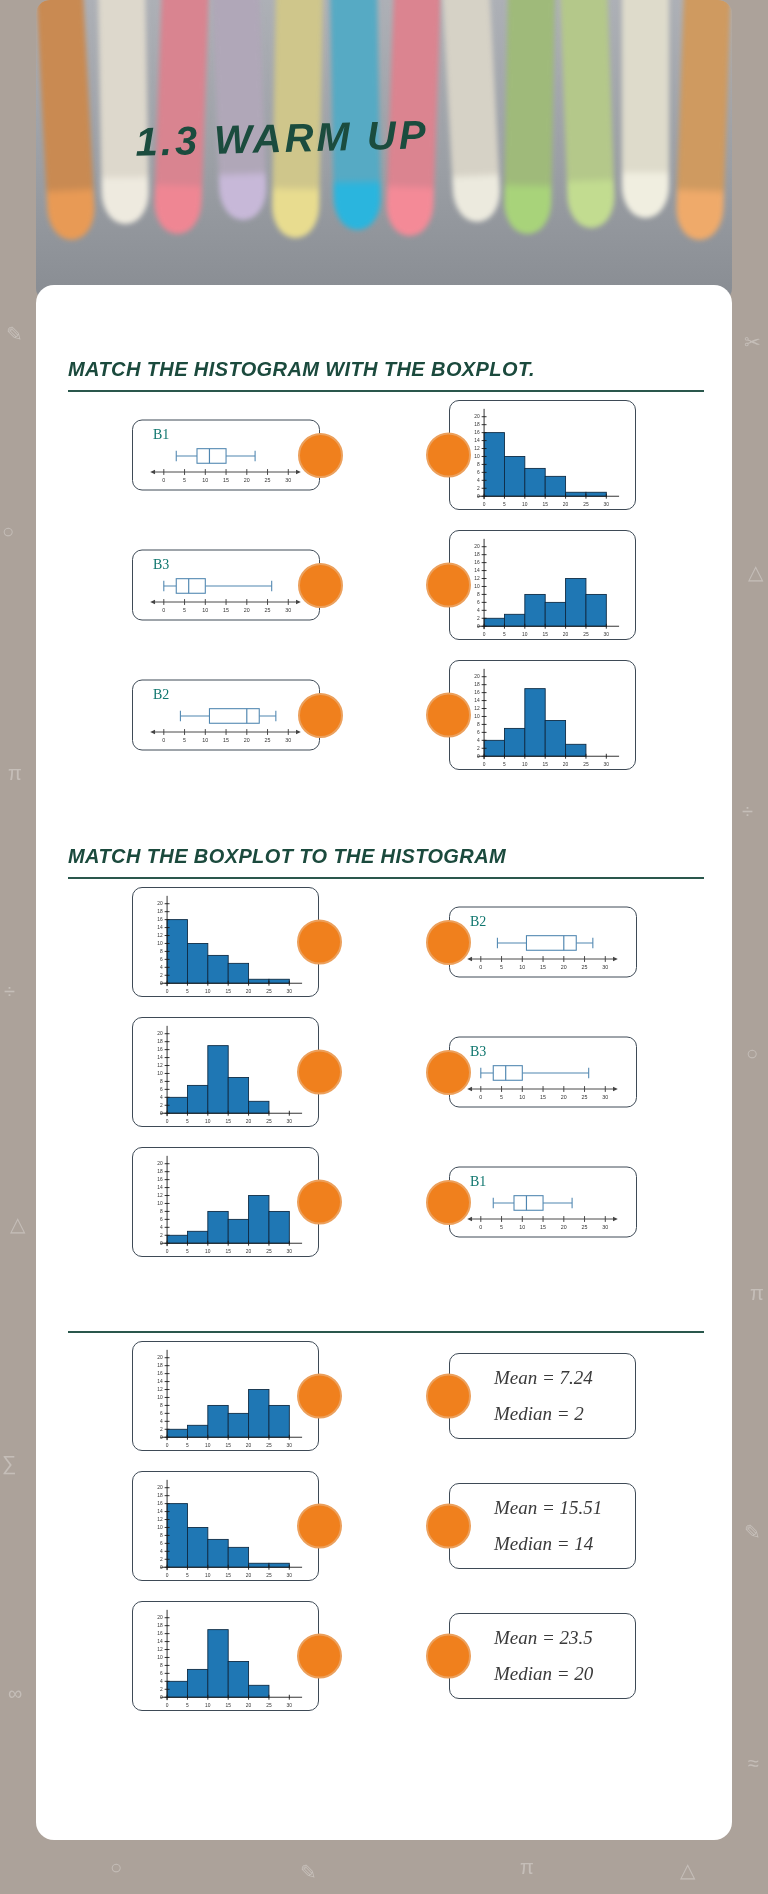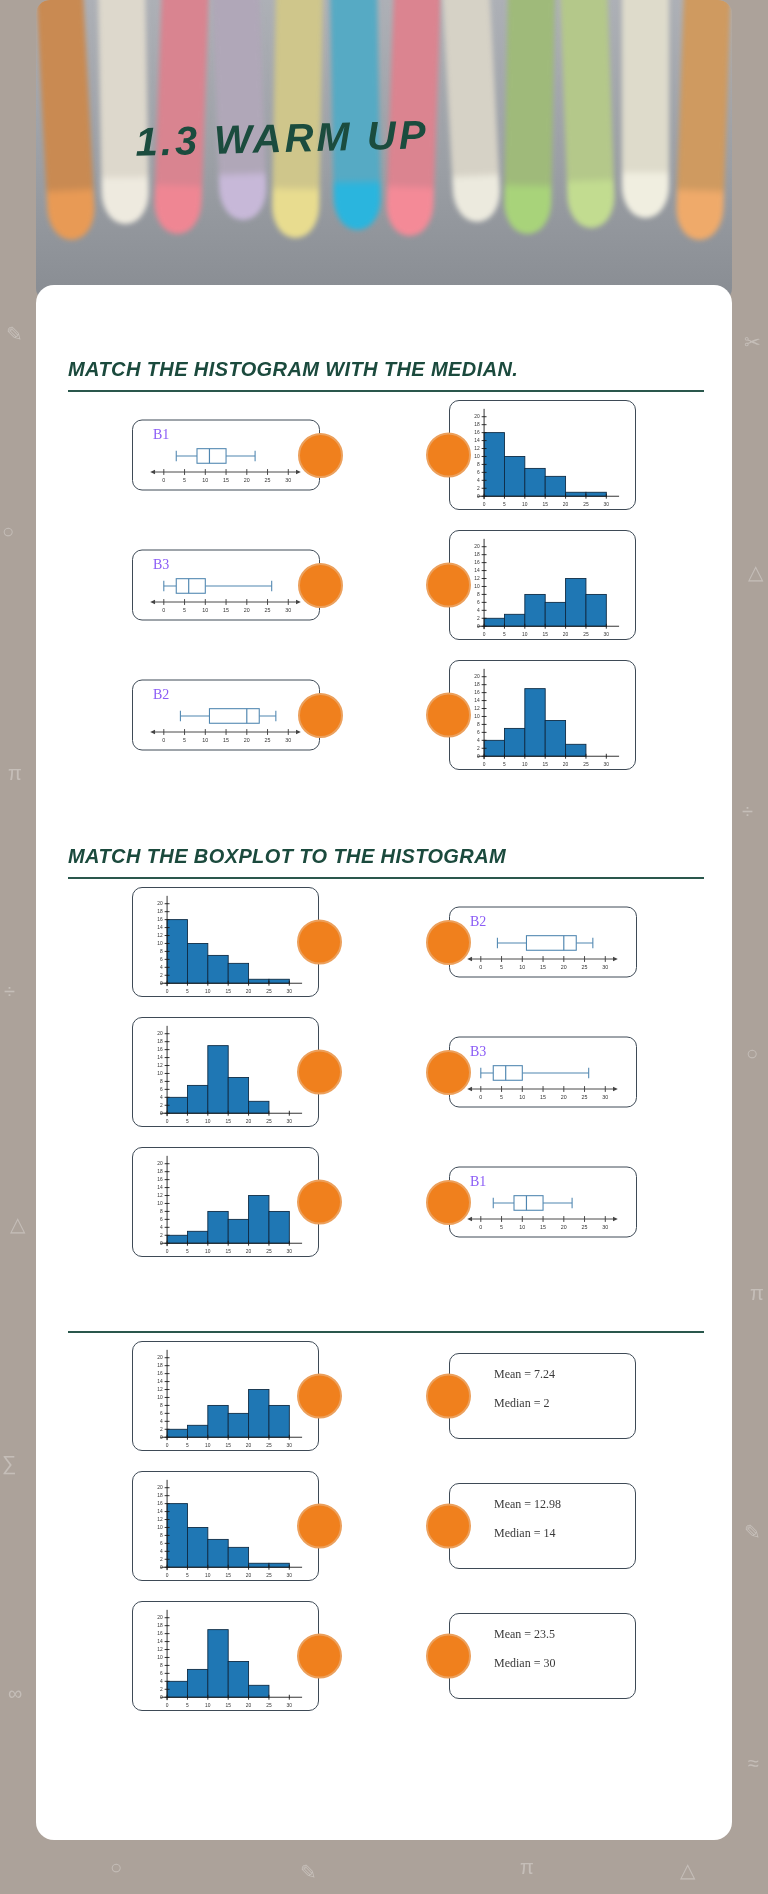--- a/index.html
+++ b/index.html
@@ -57,25 +57,25 @@
   .mcard.box svg { position:absolute; left:0; top:0; }
   .connector {
     position:absolute; width:45px; height:45px; border-radius:50%;
     background:#f0801d; border:2px solid #eca05c; box-sizing:border-box;
     top:50%;
   }
   .connector.edge-right { right:-24px; transform:translateY(-50%); }
   .connector.edge-left  { left:-24px;  transform:translateY(-50%); }
   .bp-label {
     position:absolute; left:20px; top:6px;
-    font-family:"Liberation Serif", serif; font-size:14px; color:#8b5cf6;
+    font-family:"Liberation Serif", serif; font-size:14px; color:#0f766e;
   }
   .stats-text {
     padding:13px 0 0 44px;
-    font-family:"Liberation Serif", serif; font-size:12px; color:#3a3a3a;
+    font-family:"Liberation Serif", serif; font-size:19px; color:#3a3a3a;font-style:italic;
   }
   .stats-line2 { margin-top:14px; }
 </style>
 </head>
 <body>
 
 <div id="doodles">
     <span class="doodle" style="left: 6px; top: 322px;">✎</span>
     <span class="doodle" style="left: 2px; top: 520px;">○</span>
     <span class="doodle" style="left: 8px; top: 762px;">π</span>
@@ -110,21 +110,21 @@
       <div class="chalk" style="left: 528px; height: 256px; transform: rotate(-2deg); background: linear-gradient(rgb(180, 200, 138) 0%, rgb(180, 200, 138) 80%, rgb(194, 220, 144) 83%, rgb(194, 220, 144) 100%); border-radius: 10px 10px 23px 23px / 10px 10px 32px 32px;"></div>
       <div class="chalk" style="left: 586px; height: 246px; transform: rotate(0deg); background: linear-gradient(rgb(222, 219, 203) 0%, rgb(222, 219, 203) 80%, rgb(240, 238, 224) 83%, rgb(240, 238, 224) 100%); border-radius: 10px 10px 23px 23px / 10px 10px 32px 32px;"></div>
       <div class="chalk" style="left: 644px; height: 268px; transform: rotate(2deg); background: linear-gradient(rgb(207, 154, 96) 0%, rgb(207, 154, 96) 80%, rgb(239, 170, 106) 83%, rgb(239, 170, 106) 100%); border-radius: 10px 10px 23px 23px / 10px 10px 32px 32px;"></div>
     </div>
   <div class="page-title">1.3 WARM UP</div>
 </div>
 
 <div class="sheet">
 
   <div class="section">
-    <div class="sec-heading">MATCH THE HISTOGRAM WITH THE MEDIAN.</div>
+    <div class="sec-heading">MATCH THE HISTOGRAM WITH THE BOXPLOT.</div>
     <hr class="sec-rule">
     <div class="rows">
       <div class="row">
         <div class="slot-left">
           <div class="mcard box">
             <span class="bp-label">B1</span>
             <svg viewBox="0 0 188 71">
                 <line x1="21" y1="53" x2="166" y2="53" stroke="#444" stroke-width="1"></line>
                 <polygon points="166,50.6 171,53 166,55.4" fill="#444"></polygon>
                 <polygon points="21,50.6 16,53 21,55.4" fill="#444"></polygon>
@@ -745,21 +745,21 @@
                 <text x="137.75" y="106.5" font-size="5" text-anchor="middle" font-family="&quot;Liberation Sans&quot;, sans-serif" fill="#333">25</text>
                 <line x1="158.5" y1="94.5" x2="158.5" y2="99.5" stroke="#1a1a1a" stroke-width="0.9"></line>
                 <text x="158.5" y="106.5" font-size="5" text-anchor="middle" font-family="&quot;Liberation Sans&quot;, sans-serif" fill="#333">30</text>
               </svg>
             <div class="connector edge-right"></div>
           </div>
         </div>
         <div class="slot-right">
           <div class="mcard stats">
             <div class="stats-text">
-              <div class="stats-line1">Mean = 12.98</div>
+              <div class="stats-line1">Mean = 15.51</div>
               <div class="stats-line2">Median = 14</div>
             </div>
             <div class="connector edge-left"></div>
           </div>
         </div>
       </div>
       <div class="row">
         <div class="slot-left">
           <div class="mcard hist">
             <svg viewBox="0 0 187 110">
@@ -807,21 +807,21 @@
                 <line x1="158.5" y1="94.5" x2="158.5" y2="99.5" stroke="#1a1a1a" stroke-width="0.9"></line>
                 <text x="158.5" y="106.5" font-size="5" text-anchor="middle" font-family="&quot;Liberation Sans&quot;, sans-serif" fill="#333">30</text>
               </svg>
             <div class="connector edge-right"></div>
           </div>
         </div>
         <div class="slot-right">
           <div class="mcard stats">
             <div class="stats-text">
               <div class="stats-line1">Mean = 23.5</div>
-              <div class="stats-line2">Median = 30</div>
+              <div class="stats-line2">Median = 20</div>
             </div>
             <div class="connector edge-left"></div>
           </div>
         </div>
       </div>
     </div>
   </div>
 
 </div>
 

